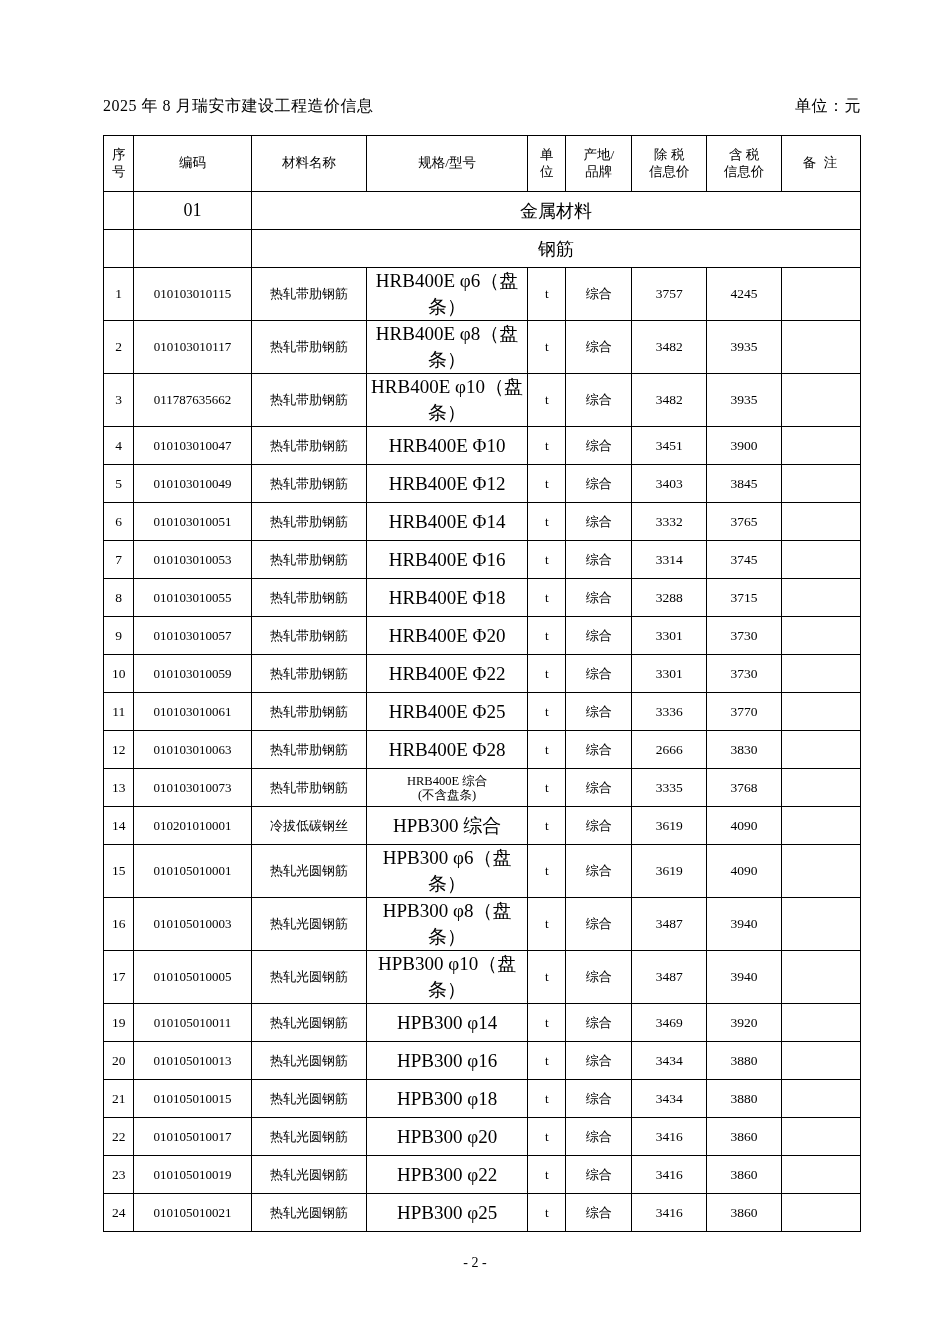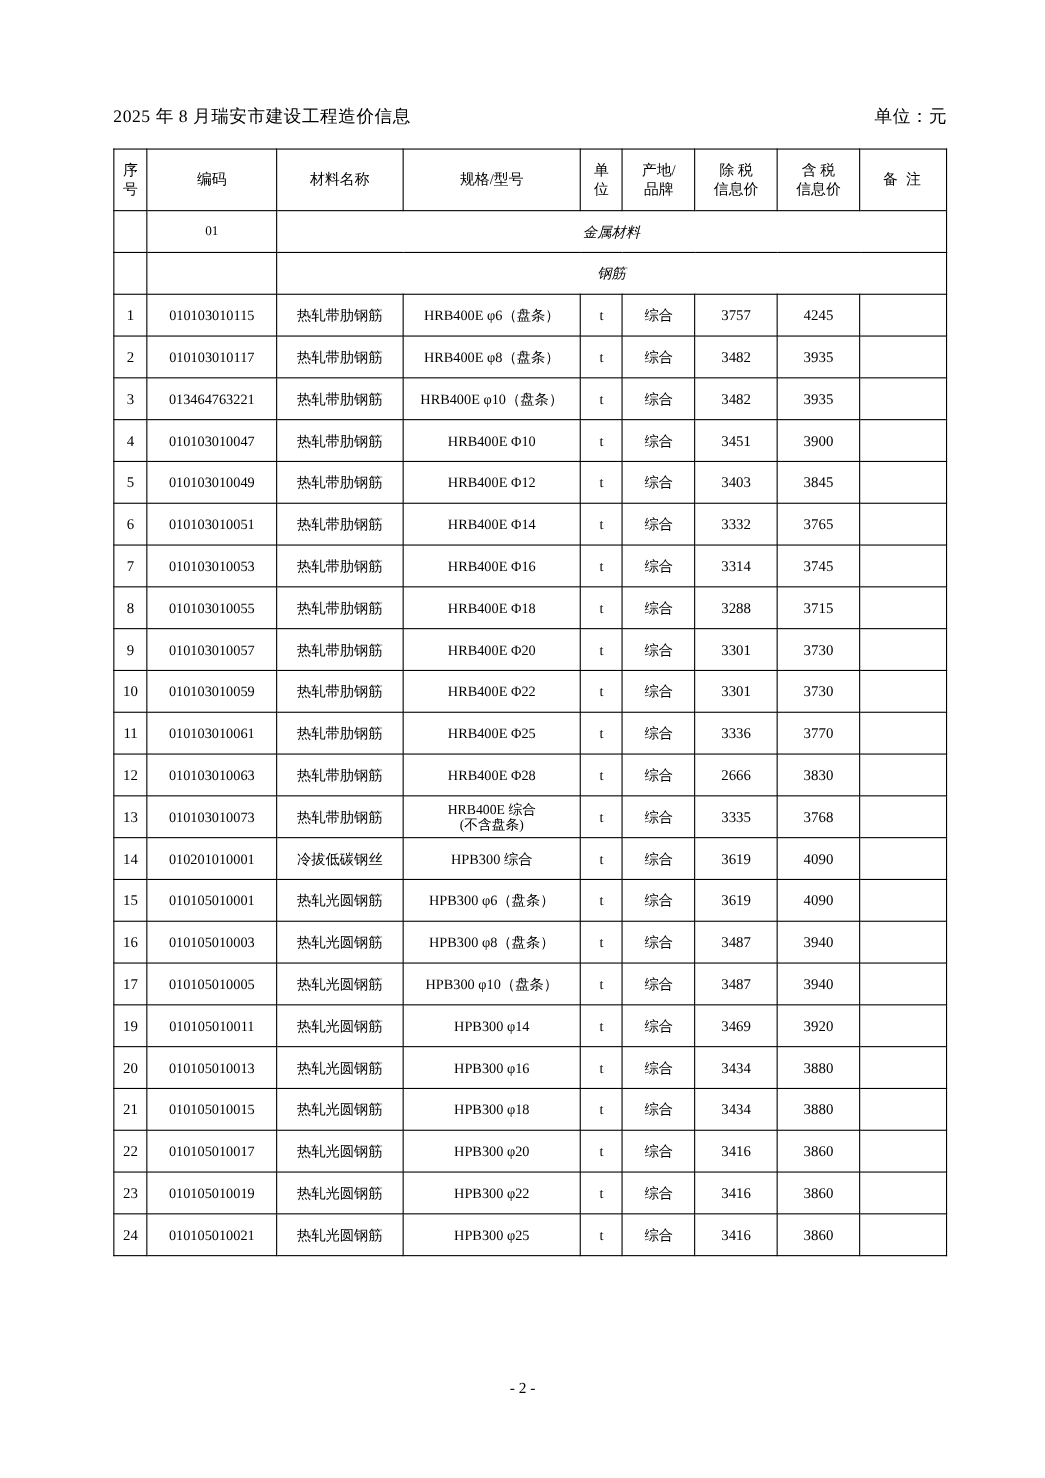--- a/index.html
+++ b/index.html
@@ -71,38 +71,37 @@
   col.c-remark  { width: 78px; }
   .cell-name {
     text-align: left;
     padding-left: 7px;
     font-size: 13px;
     margin-left: 48px;
   }
   .cell-spec {
     text-align: left;
     padding-left: 10px;
-    font-size: 13px;
+    font-size: 19px;
     font-family: "Liberation Serif", "DejaVu Serif", serif;
   }
   .cell-code {
     font-size: 13px;
     letter-spacing: 0px;
   }
   .cell-num {
     font-size: 13.5px;
   }
   .group-code {
-    font-size: 12px;
+    font-size: 18px;
   }
   .group-name {
     text-align: left;
     padding-left: 7px;
-    font-size: 13px;
-    font-style: italic;
+    font-size: 18px;
   }
   .spec-two-line {
     line-height: 1.12;
     font-size: 12.5px;
     padding-top: 2px;
     padding-bottom: 2px;
     margin-top: 36px;
   }
   .notes-cell {
     text-align: left;
@@ -221,21 +220,21 @@
         <td class="cell-name">热轧带肋钢筋</td>
         <td class="cell-spec">HRB400E φ8（盘条）</td>
         <td>t</td>
         <td>综合</td>
         <td class="cell-num">3482</td>
         <td class="cell-num">3935</td>
         <td></td>
       </tr>
       <tr>
         <td class="cell-num">3</td>
-        <td class="cell-code">013464763221</td>
+        <td class="cell-code">011787635662</td>
         <td class="cell-name">热轧带肋钢筋</td>
         <td class="cell-spec">HRB400E φ10（盘条）</td>
         <td>t</td>
         <td>综合</td>
         <td class="cell-num">3482</td>
         <td class="cell-num">3935</td>
         <td></td>
       </tr>
       <tr>
         <td class="cell-num">4</td>

